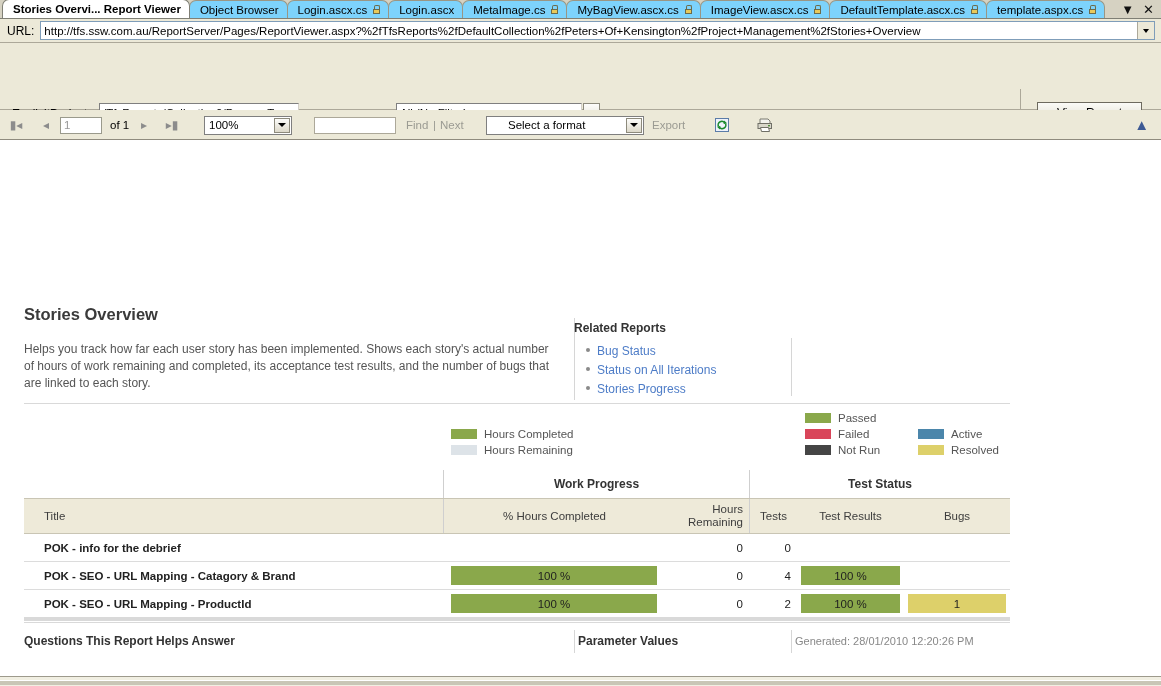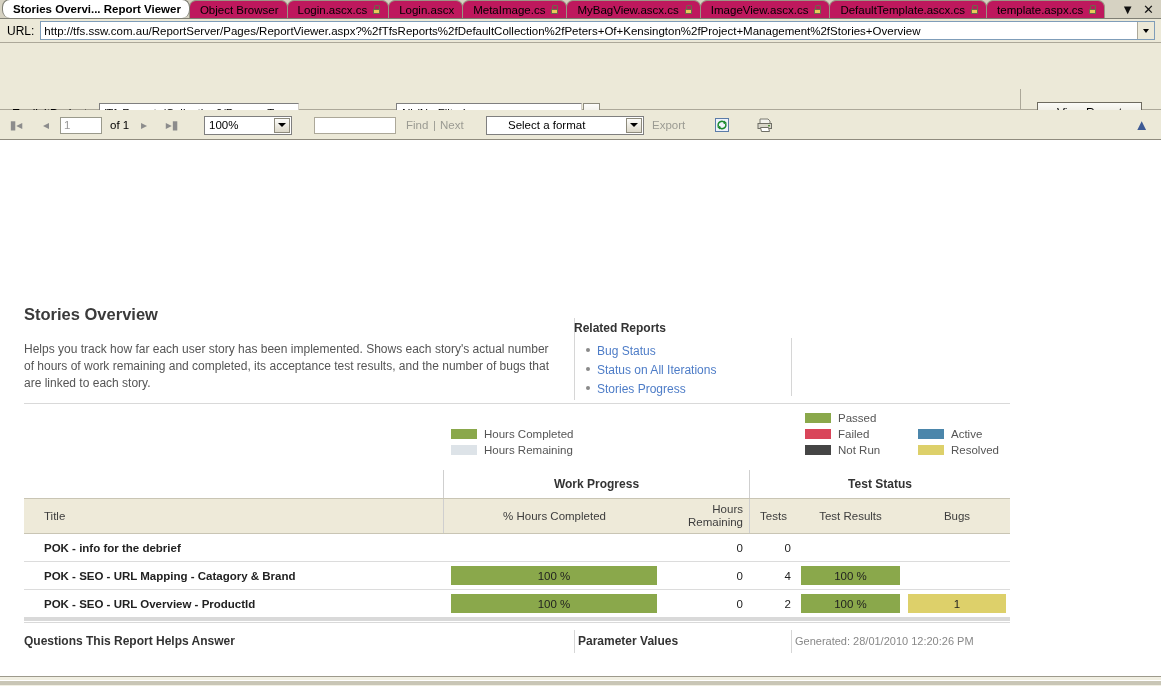--- a/index.html
+++ b/index.html
@@ -27,36 +27,35 @@
     box-sizing: border-box;
   }
   .tab {
     height: 18px;
     display: flex;
     align-items: center;
     gap: 4px;
     padding: 0 8px 0 10px;
     font-size: 11.5px;
     color: #000;
-    background: #be185d;
+    background: #7dd3fc;
     border: 1px solid #9a9684;
     border-bottom: none;
     border-radius: 7px 7px 0 0;
     margin-right: -1px;
     white-space: nowrap;
     position: relative;
     box-sizing: border-box;
   }
   .tab.active {
     background: #ffffff;
     font-weight: bold;
     height: 19px;
     z-index: 5;
     border-color: #7f7f75;
-    border-radius: 8px;
   }
   .lock-icon {
     display: inline-block;
     width: 7px; height: 9px;
     position: relative;
     margin-left: 2px;
   }
   .lock-icon::before {
     content: "";
     position: absolute;
@@ -630,21 +629,21 @@
       <div class="cell" style="width:107px; padding:0 4px;">
         <div class="bar" style="width:100%; background:#8aa84b;">100 %</div>
       </div>
       <div class="cell" style="width:106px; padding:0 4px;">
         <div class="bar" style="width:0%; background:#ddd06a;"></div>
       </div>
     </div>
     <div class="rowsep"></div>
 
     <div class="datarow">
-      <div class="cell title-cell" style="width:419px;">POK - SEO - URL Overview - ProductId</div>
+      <div class="cell title-cell" style="width:419px;">POK - SEO - URL Mapping - ProductId</div>
       <div class="cell" style="width:222px; padding:0 8px;">
         <div class="bar" style="width:100%; background:#8aa84b;">100 %</div>
       </div>
       <div class="cell" style="width:84px; justify-content:flex-end; padding-right:6px;">0</div>
       <div class="cell" style="width:48px; justify-content:flex-end; padding-right:6px;">2</div>
       <div class="cell" style="width:107px; padding:0 4px;">
         <div class="bar" style="width:100%; background:#8aa84b;">100 %</div>
       </div>
       <div class="cell" style="width:106px; padding:0 4px;">
         <div class="bar" style="width:100%; background:#ddd06a;">1</div>

